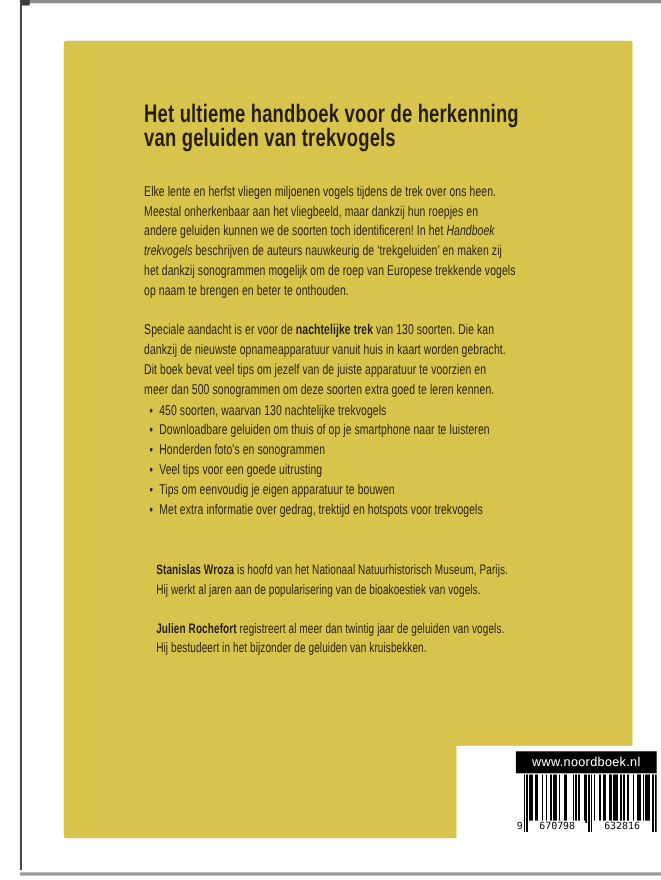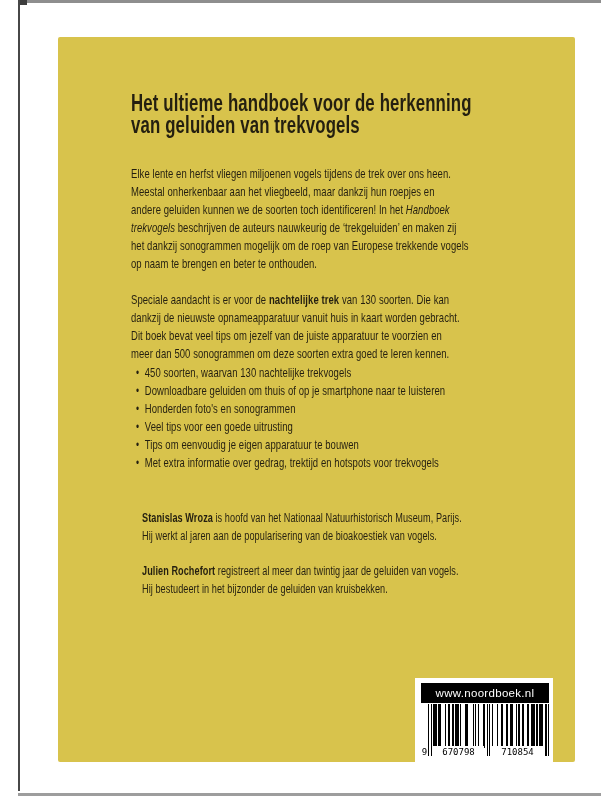--- a/index.html
+++ b/index.html
@@ -32,21 +32,21 @@
   .p2{left:113px;top:291px;}
 
   .bullets{left:118px;top:364px;}
   .bullet-row{display:flex;height:18px;}
   .bullet-marker{width:12px;font-size:12px;}
 
   .authors{font-size:12.5px;line-height:18px;color:#241f10;letter-spacing:0.1px;}
   .a1{left:124px;top:509px;}
   .a2{left:124px;top:562px;}
 
-  .barcode-box{left:397px;top:678px;width:138px;height:90px;background:#ffffff;}
+  .barcode-box{left:397px;top:678px;width:138px;height:90px;background:#ffffff;padding-left:48px;}
   .bc-header{margin:5px 4px 0 6px;height:20px;background:#000000;color:#ffffff;
              font-size:11.5px;line-height:20px;text-align:center;letter-spacing:0.3px;}
   .bc-bars{position:relative;margin:1px 4px 0 6px;height:58px;}
   .bc-bars svg{position:absolute;left:7px;top:0;}
   .bc-digit{position:absolute;top:42px;height:13px;background:#ffffff;
             font-family:"DejaVu Sans Mono",monospace;font-size:9px;line-height:13px;
             text-align:center;color:#000000;}
   .bc-d9{left:0;width:7px;}
   .bc-g1{left:12px;width:51px;}
   .bc-g2{left:71px;width:51px;}
@@ -167,17 +167,17 @@
           <rect x="83" y="0" width="1.05" height="44" fill="#000000"></rect>
           <rect x="85" y="0" width="1.05" height="44" fill="#000000"></rect>
           <rect x="87" y="0" width="1.05" height="44" fill="#000000"></rect>
           <rect x="88" y="0" width="1.05" height="44" fill="#000000"></rect>
           <rect x="89" y="0" width="1.05" height="44" fill="#000000"></rect>
           <rect x="92" y="0" width="1.05" height="52" fill="#000000"></rect>
           <rect x="94" y="0" width="1.05" height="52" fill="#000000"></rect>
         </svg>
       <span class="bc-digit bc-d9">9</span>
       <span class="bc-digit bc-g1">670798</span>
-      <span class="bc-digit bc-g2">710854</span>
+      <span class="bc-digit bc-g2">632816</span>
     </div>
   </div>
 
 </div>
 
 </body></html>

